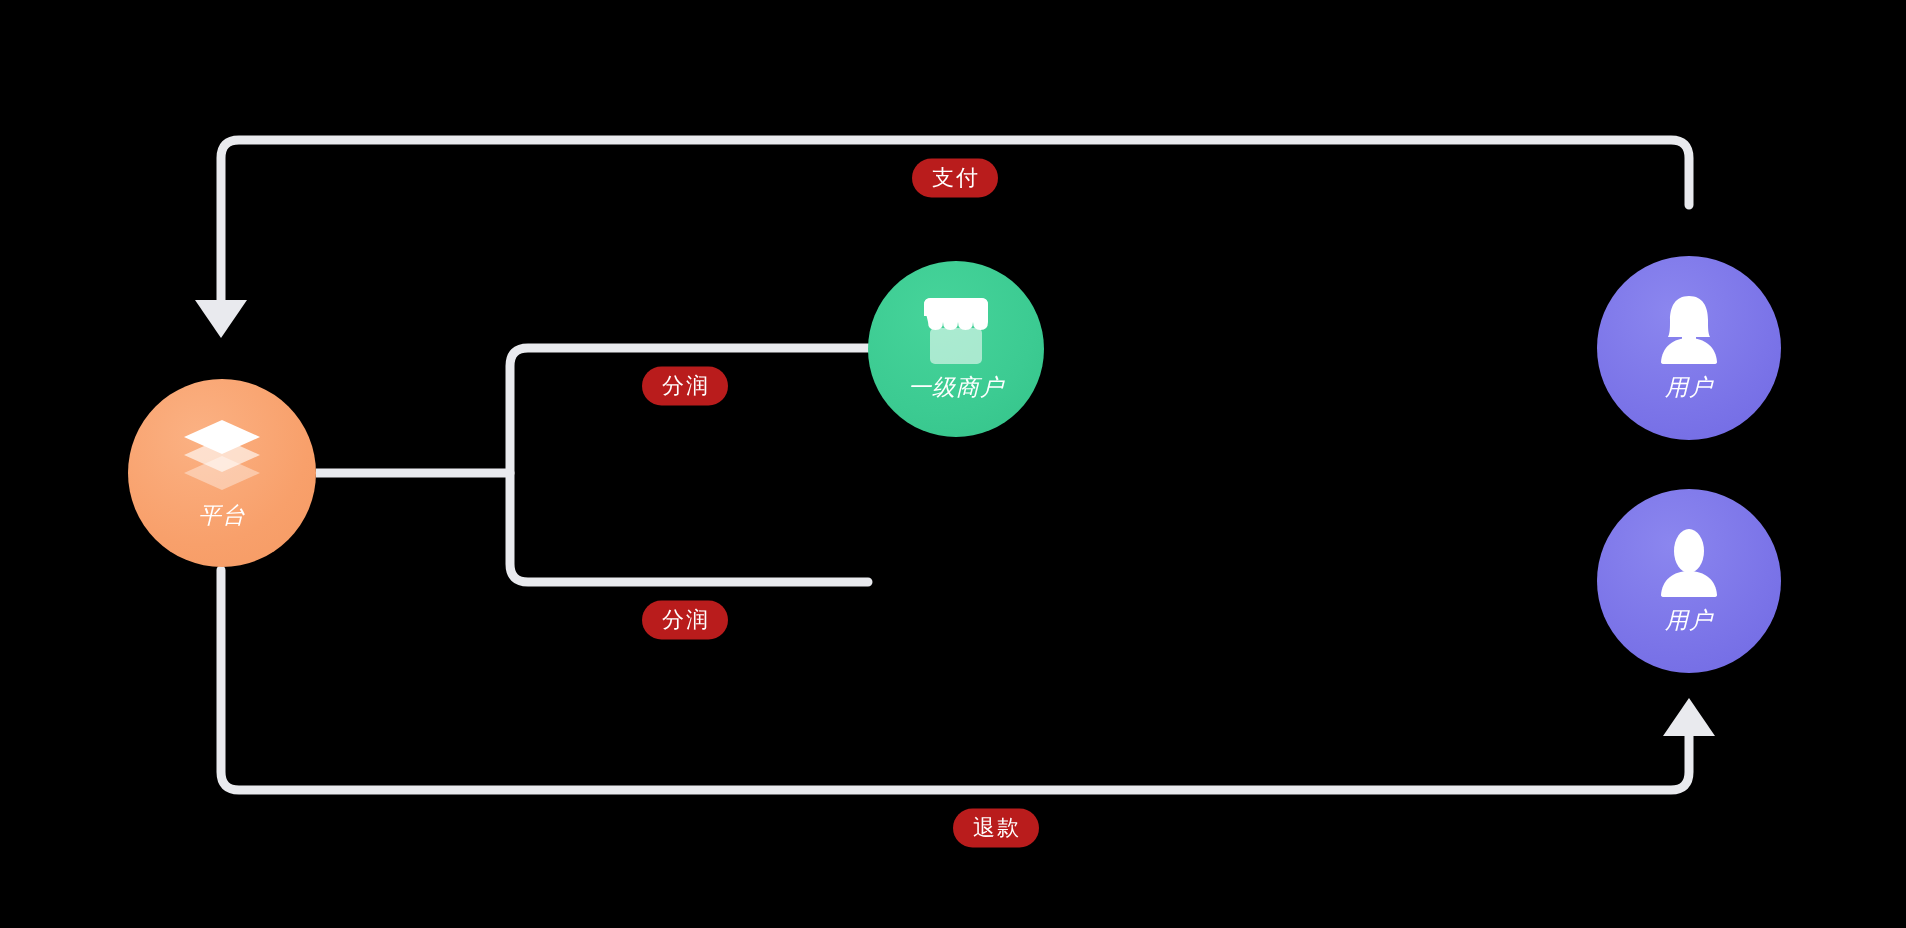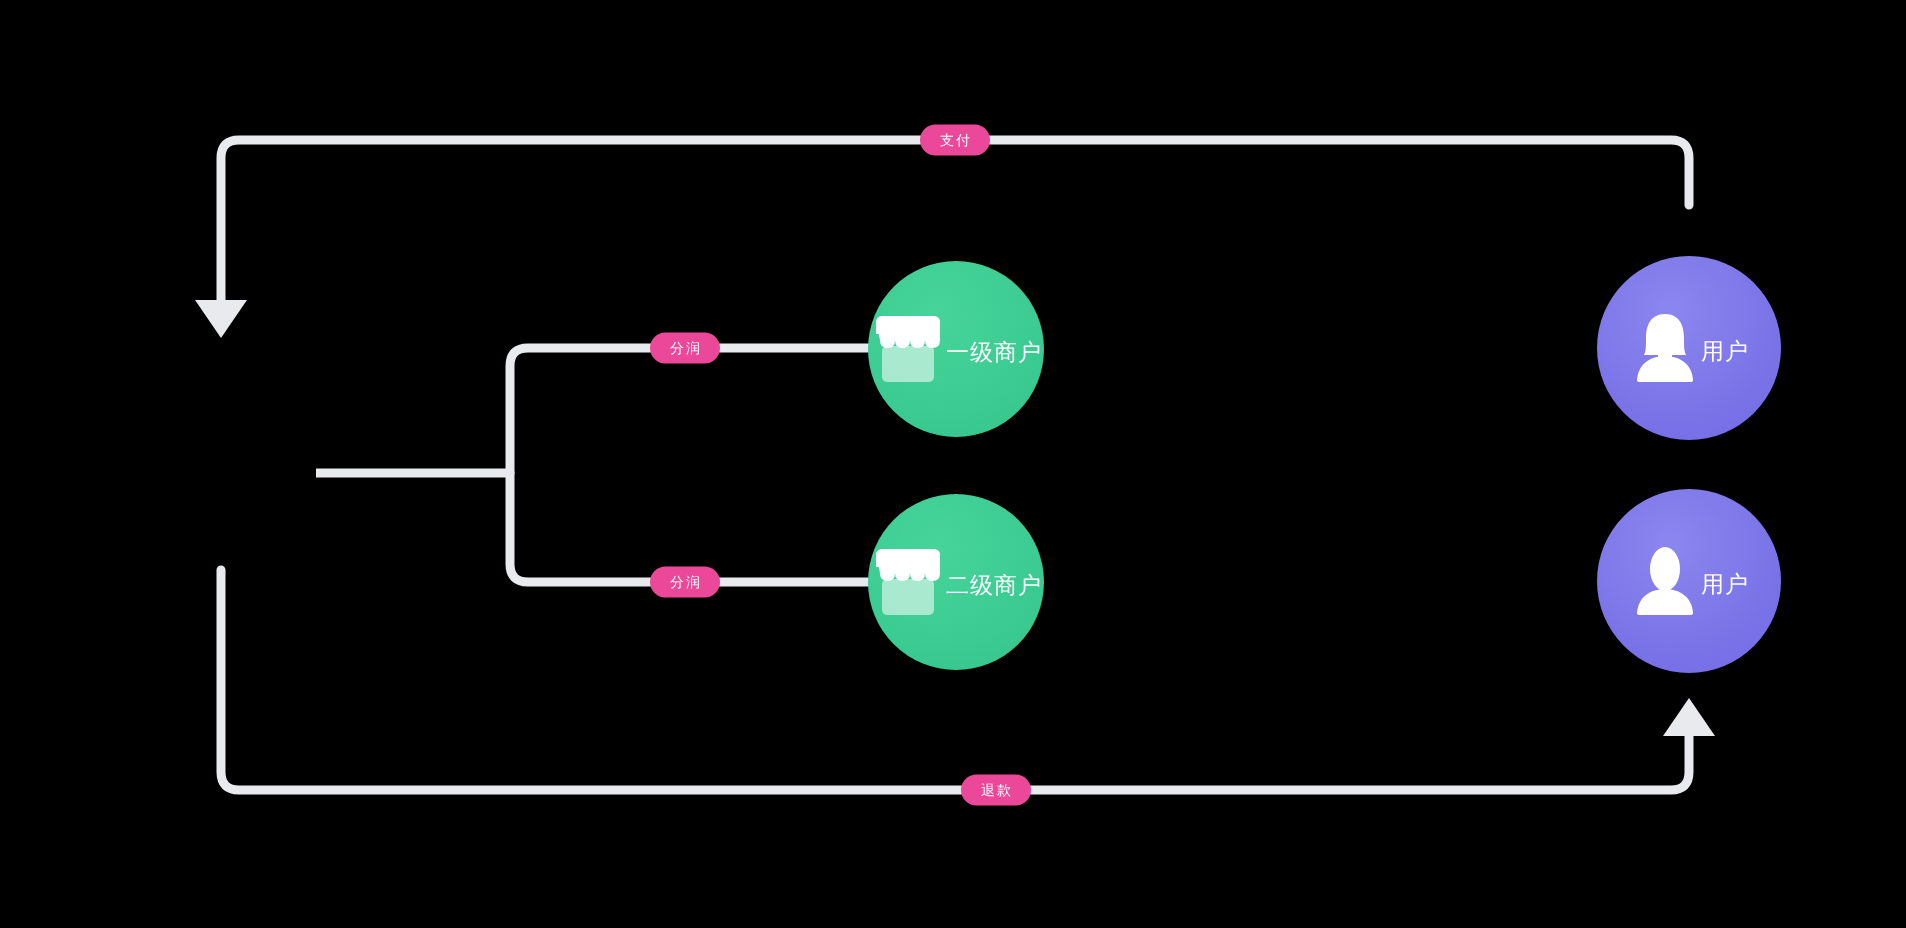--- a/index.html
+++ b/index.html
@@ -24,23 +24,25 @@
     position: absolute;
     left: 0;
     top: 0;
     width: 1906px;
     height: 928px;
   }
   .node {
     position: absolute;
     border-radius: 50%;
     display: flex;
+    flex-direction: column;
     align-items: center;
     justify-content: center;
     box-sizing: border-box;
+    font-style: italic;
   }
   .node-icon {
     display: block;
     line-height: 0;
   }
   .node-label {
     color: #ffffff;
     font-size: 23px;
     letter-spacing: 1px;
     margin-top: 6px;
@@ -66,28 +68,29 @@
     width: 184px;
     height: 184px;
     background: radial-gradient(circle at 40% 30%, #8b86ef 0%, #7b74e8 60%, #7069e3 100%);
   }
   .node-user-1 { left: 1597px; top: 256px; }
   .node-user-2 { left: 1597px; top: 489px; }
 
   .edge-label {
     position: absolute;
     transform: translate(-50%, -50%);
-    background: #ec4899;
+    background: #b91c1c;
     color: #ffffff;
-    font-size: 14px;
+    font-size: 22px;
     letter-spacing: 2px;
     border-radius: 22px;
     padding: 8px 18px 9px 20px;
     white-space: nowrap;
     line-height: 1;
+    margin-top: 38px;
   }
   .lbl-pay    { left: 955px; top: 140px; }
   .lbl-refund { left: 996px; top: 790px; }
   .lbl-share-1{ left: 685px; top: 348px; }
   .lbl-share-2{ left: 685px; top: 582px; }
 </style>
 </head>
 <body>
 
 <div id="diagram-root">
@@ -100,46 +103,44 @@
     <path d="M 221 570 L 221 772 Q 221 790 239 790 L 1671 790 Q 1689 790 1689 772 L 1689 730" fill="none" stroke="#e9eaee" stroke-width="9" stroke-linecap="round"></path>
     <polygon points="1689,698 1663,736 1715,736" fill="#e9eaee"></polygon>
 
     <path d="M 316 473 L 510 473" fill="none" stroke="#e9eaee" stroke-width="9" stroke-linecap="butt"></path>
 
     <path d="M 510 473 L 510 366 Q 510 348 528 348 L 868 348" fill="none" stroke="#e9eaee" stroke-width="9" stroke-linecap="round"></path>
 
     <path d="M 510 473 L 510 564 Q 510 582 528 582 L 868 582" fill="none" stroke="#e9eaee" stroke-width="9" stroke-linecap="round"></path>
   </svg>
 
+  <div class="node node-platform">
+    <span class="node-icon">
+      <svg width="86" height="74" viewBox="0 0 86 74" xmlns="http://www.w3.org/2000/svg">
+        <polygon points="43,40 5,57 43,74 81,57" fill="#ffffff" opacity="0.38"></polygon>
+        <polygon points="43,22 5,39 43,56 81,39" fill="#ffffff" opacity="0.62"></polygon>
+        <polygon points="43,4 5,21 43,38 81,21" fill="#ffffff"></polygon>
+      </svg>
+    </span>
+    <span class="node-label">平台</span>
+  </div>
 
   <div class="node node-merchant node-merchant-1">
     <span class="node-icon">
       <svg width="76" height="70" viewBox="0 0 76 70" xmlns="http://www.w3.org/2000/svg">
         <rect x="12" y="32" width="52" height="36" rx="5" fill="#ffffff" opacity="0.55"></rect>
         <path d="M6 9 Q6 2 13 2 L63 2 Q70 2 70 9 L70 26
                  Q70 34 62.5 34 Q55 34 55 26 Q55 34 47.5 34 Q40 34 40 26
                  Q40 34 32.5 34 Q25 34 25 26 Q25 34 17.5 34 Q10 34 10 26 Z" fill="#ffffff"></path>
         <path d="M6 9 Q6 2 13 2 L63 2 Q70 2 70 9 L70 20 L6 20 Z" fill="#ffffff"></path>
       </svg>
     </span>
     <span class="node-label">一级商户</span>
   </div>
 
-  <div class="node node-merchant node-merchant-2">
-    <span class="node-icon">
-      <svg width="76" height="70" viewBox="0 0 76 70" xmlns="http://www.w3.org/2000/svg">
-        <rect x="12" y="32" width="52" height="36" rx="5" fill="#ffffff" opacity="0.55"></rect>
-        <path d="M6 9 Q6 2 13 2 L63 2 Q70 2 70 9 L70 26
-                 Q70 34 62.5 34 Q55 34 55 26 Q55 34 47.5 34 Q40 34 40 26
-                 Q40 34 32.5 34 Q25 34 25 26 Q25 34 17.5 34 Q10 34 10 26 Z" fill="#ffffff"></path>
-        <path d="M6 9 Q6 2 13 2 L63 2 Q70 2 70 9 L70 20 L6 20 Z" fill="#ffffff"></path>
-      </svg>
-    </span>
-    <span class="node-label">二级商户</span>
-  </div>
 
   <div class="node node-user node-user-1">
     <span class="node-icon">
       <svg width="72" height="72" viewBox="0 0 72 72" xmlns="http://www.w3.org/2000/svg">
 
         <path d="M36 2 C22 2 17 13 17 26 C17 34 17 39 15 43 L57 43
                  C55 39 55 34 55 26 C55 13 50 2 36 2 Z" fill="#ffffff"></path>
 
         <rect x="29" y="38" width="14" height="12" fill="#ffffff"></rect>
 

